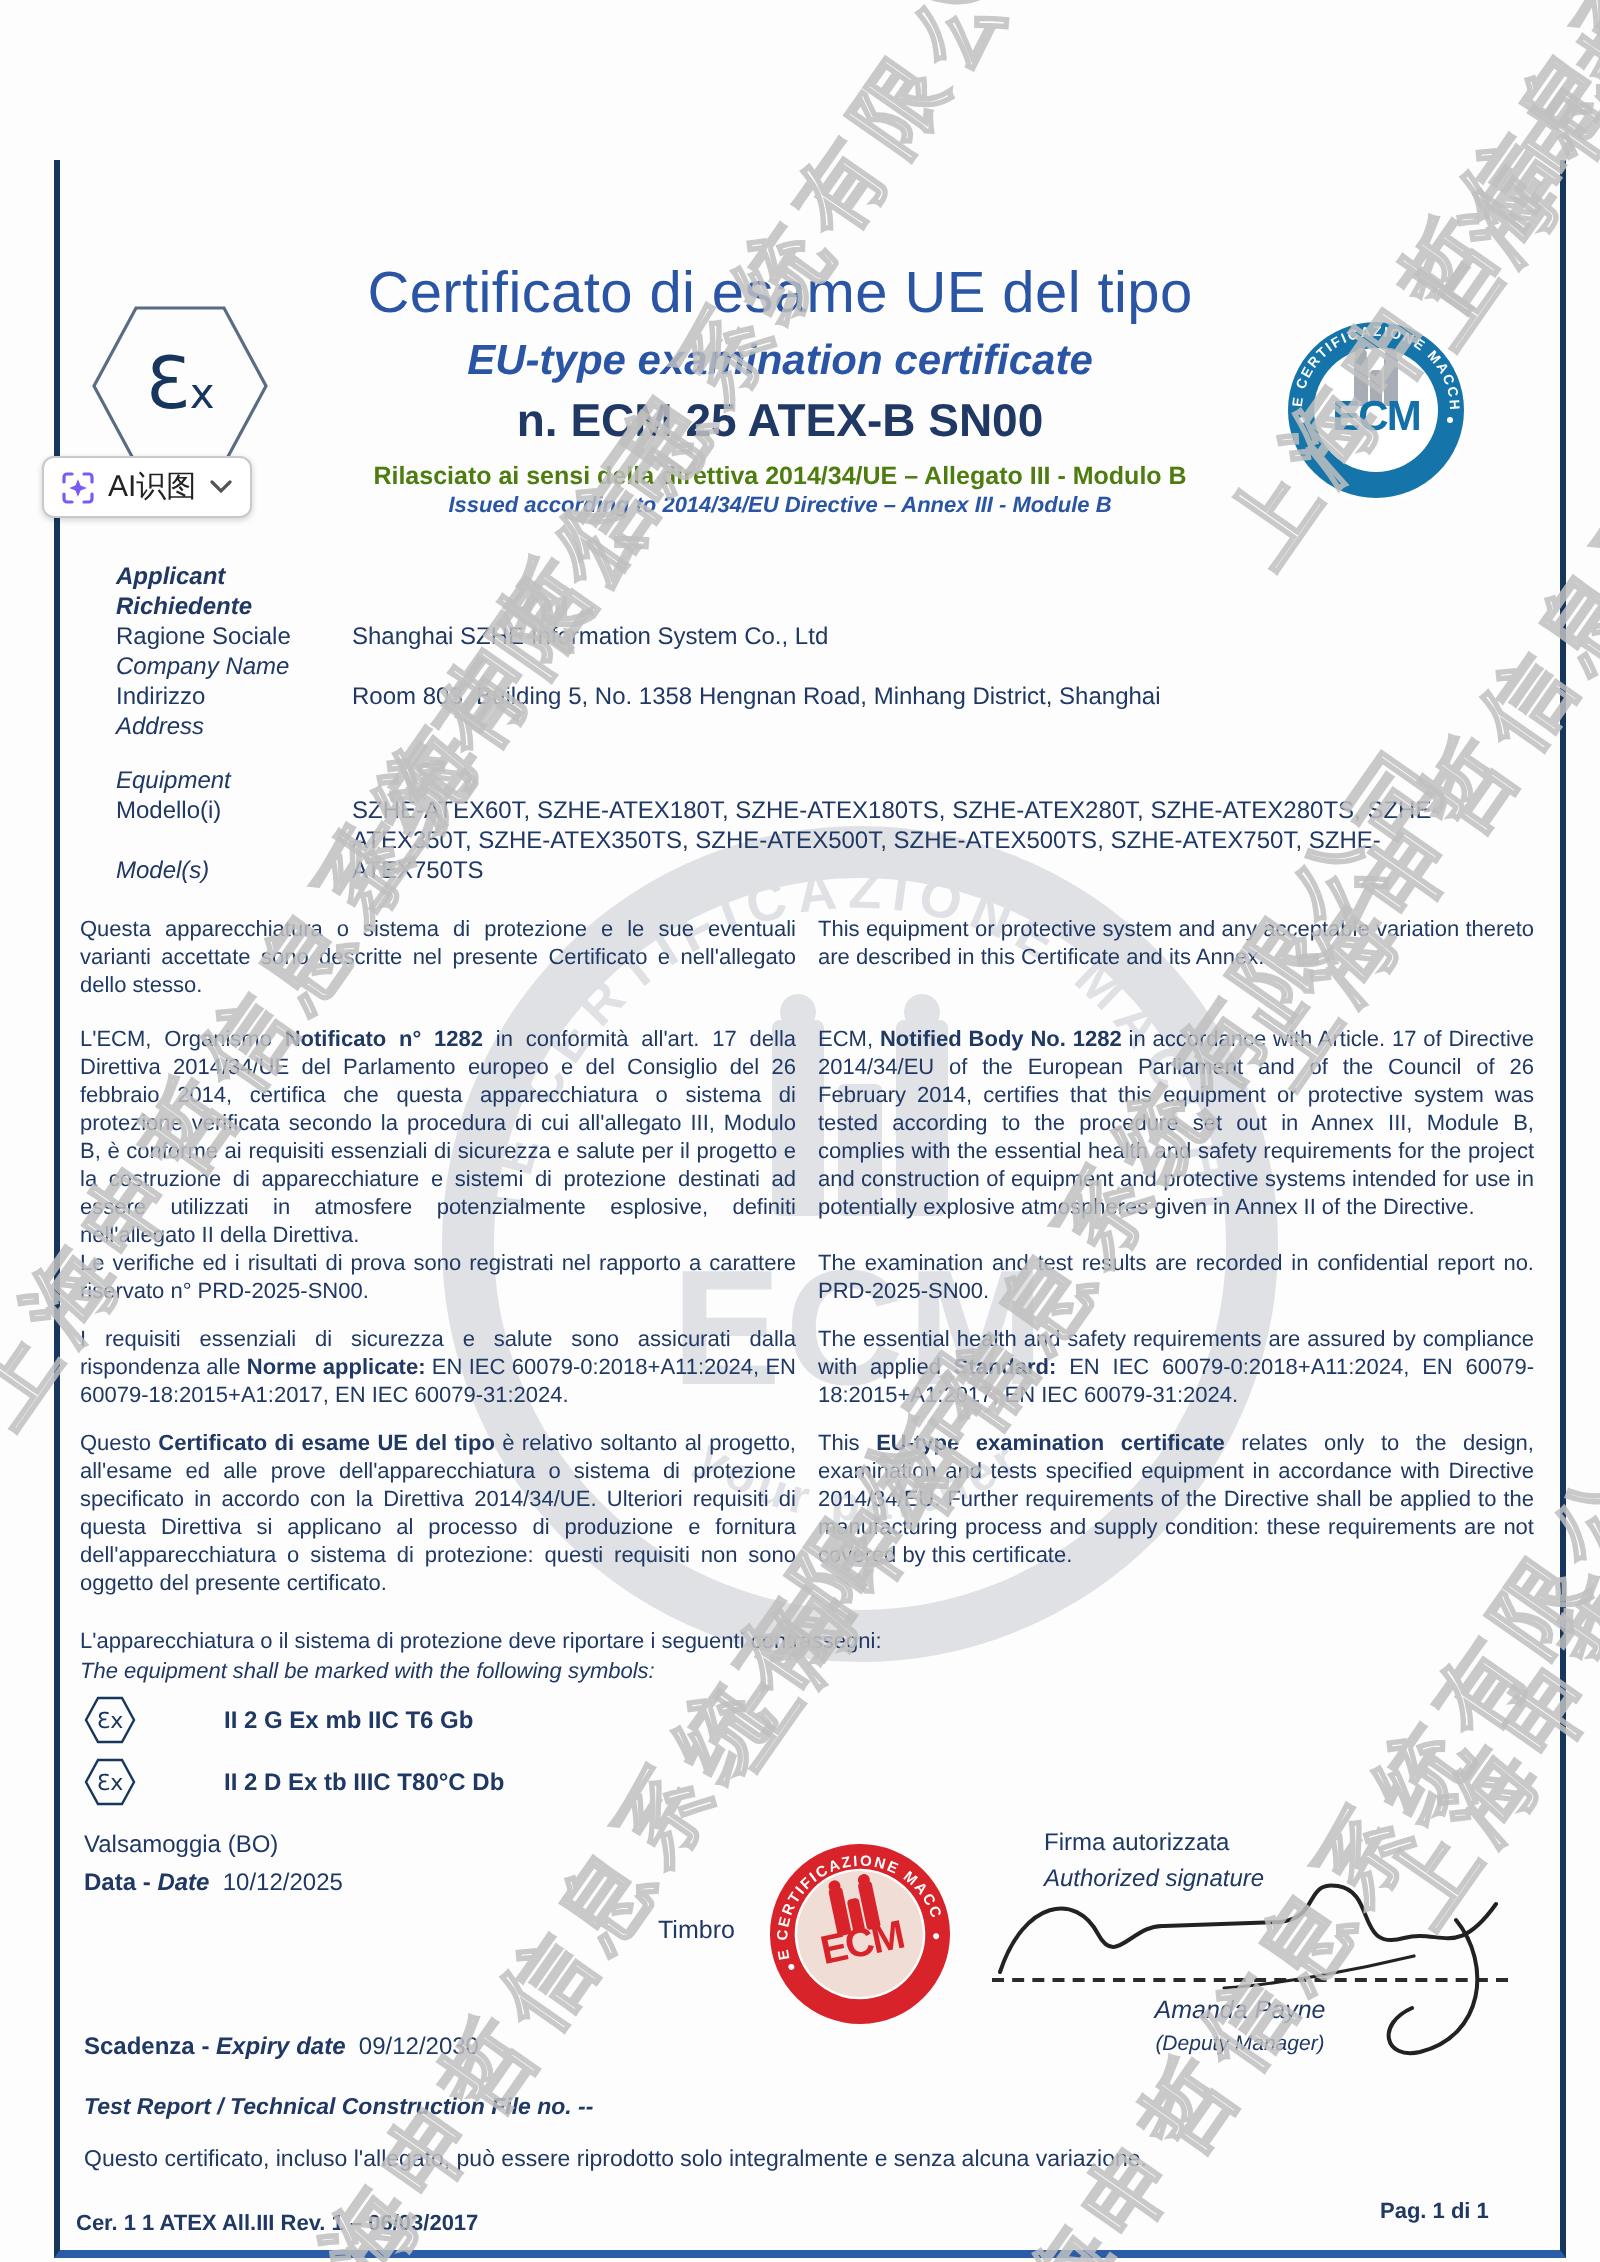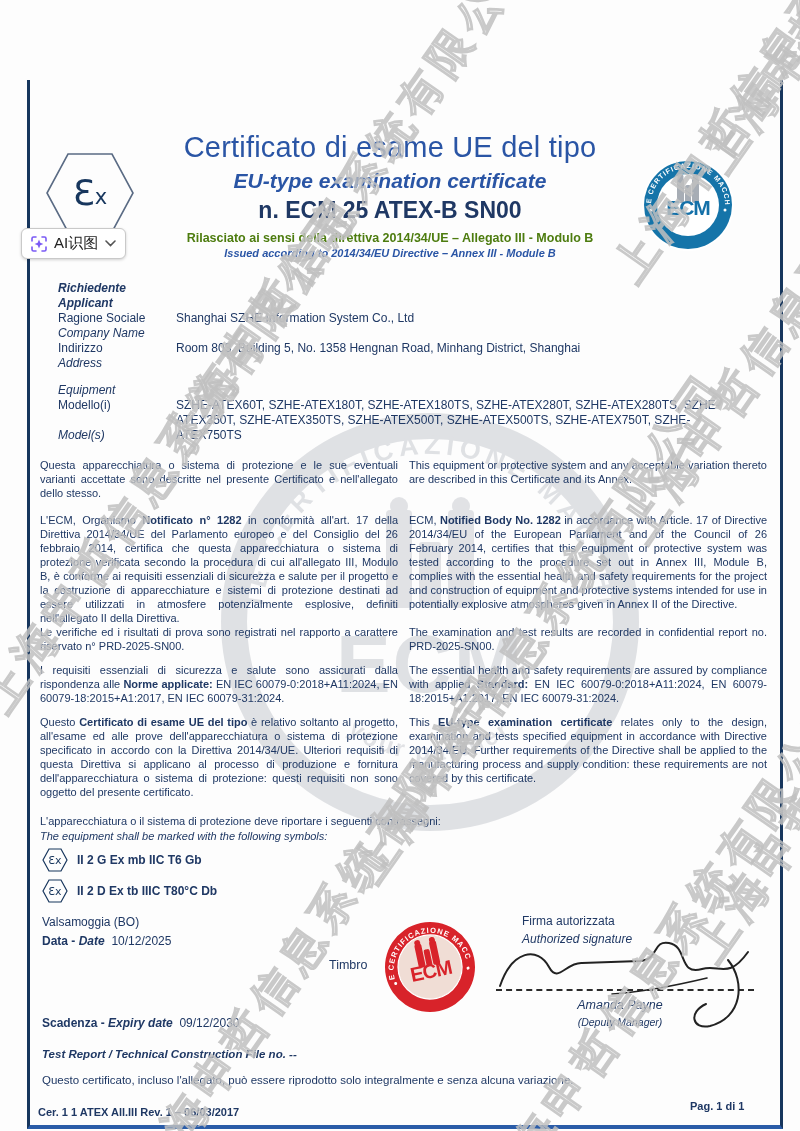--- a/index.html
+++ b/index.html
@@ -50,21 +50,21 @@
   
   .bodytxt{position:absolute;left:40px;top:458px;width:727px;font-size:11px;line-height:14px;z-index:2;}
   .prow{display:flex;gap:11px;}
   .pcol{width:358px;text-align:justify;}
   .mb14{margin-bottom:13px;} .mb10{margin-bottom:10px;}
 
   
   .mark-intro{position:absolute;left:40px;top:814px;width:720px;font-size:11px;line-height:14.5px;z-index:2;}
   .mark-intro .en{font-style:italic;}
   .mark-item{position:absolute;left:42px;display:flex;align-items:center;gap:9px;z-index:2;text-align:center;}
-  .mark-item .mtext{font-size:12px;font-weight:bold;}
+  .mark-item .mtext{font-size:12px;font-weight:bold;margin-left:35px;}
 
   
   .abs{position:absolute;z-index:2;}
   .f12{font-size:12px;} .it{font-style:italic;} .b{font-weight:bold;}
   .stamp{position:absolute;left:383px;top:920px;transform:rotate(-12deg);z-index:3;}
   .sigline{position:absolute;left:496px;top:989px;width:258px;border-top:2px dashed #2b2b2b;z-index:2;}
   .signame{position:absolute;left:520px;top:998px;width:200px;text-align:center;font-style:italic;font-size:12.5px;z-index:2;}
   .sigrole{position:absolute;left:520px;top:1016px;width:200px;text-align:center;font-style:italic;font-size:10.5px;z-index:2;}
   .legal{position:absolute;left:42px;top:1072px;width:710px;font-size:11.5px;line-height:16px;z-index:2;}
   .footer-ref{position:absolute;left:38px;top:1106px;font-size:11px;font-weight:bold;z-index:2;}
@@ -158,24 +158,24 @@
       <path d="M8,3.6 L9.3,6.7 12.4,8 9.3,9.3 8,12.4 6.7,9.3 3.6,8 6.7,6.7 Z" fill="#7a5af5"></path>
     </svg>
     <span class="label">AI识图</span>
     <svg width="11" height="7" viewBox="0 0 11 7">
       <polyline points="1,1 5.5,5.5 10,1" fill="none" stroke="#555" stroke-width="1.6" stroke-linecap="round"></polyline>
     </svg>
   </div>
 
   <div class="info">
     <div class="info-row">
+        <div class="info-label sec-head">Applicant</div>
+      </div>
+    <div class="info-row">
         <div class="info-label sec-head">Richiedente</div>
-      </div>
-    <div class="info-row">
-        <div class="info-label sec-head">Applicant</div>
       </div>
     <div class="info-row">
       <div class="info-label">Ragione Sociale</div>
       <div class="info-val">Shanghai SZHE Information System Co., Ltd</div>
     </div>
     <div class="info-row">
         <div class="info-label lab-en">Company Name</div>
       </div>
     <div class="info-row">
       <div class="info-label">Indirizzo</div>

